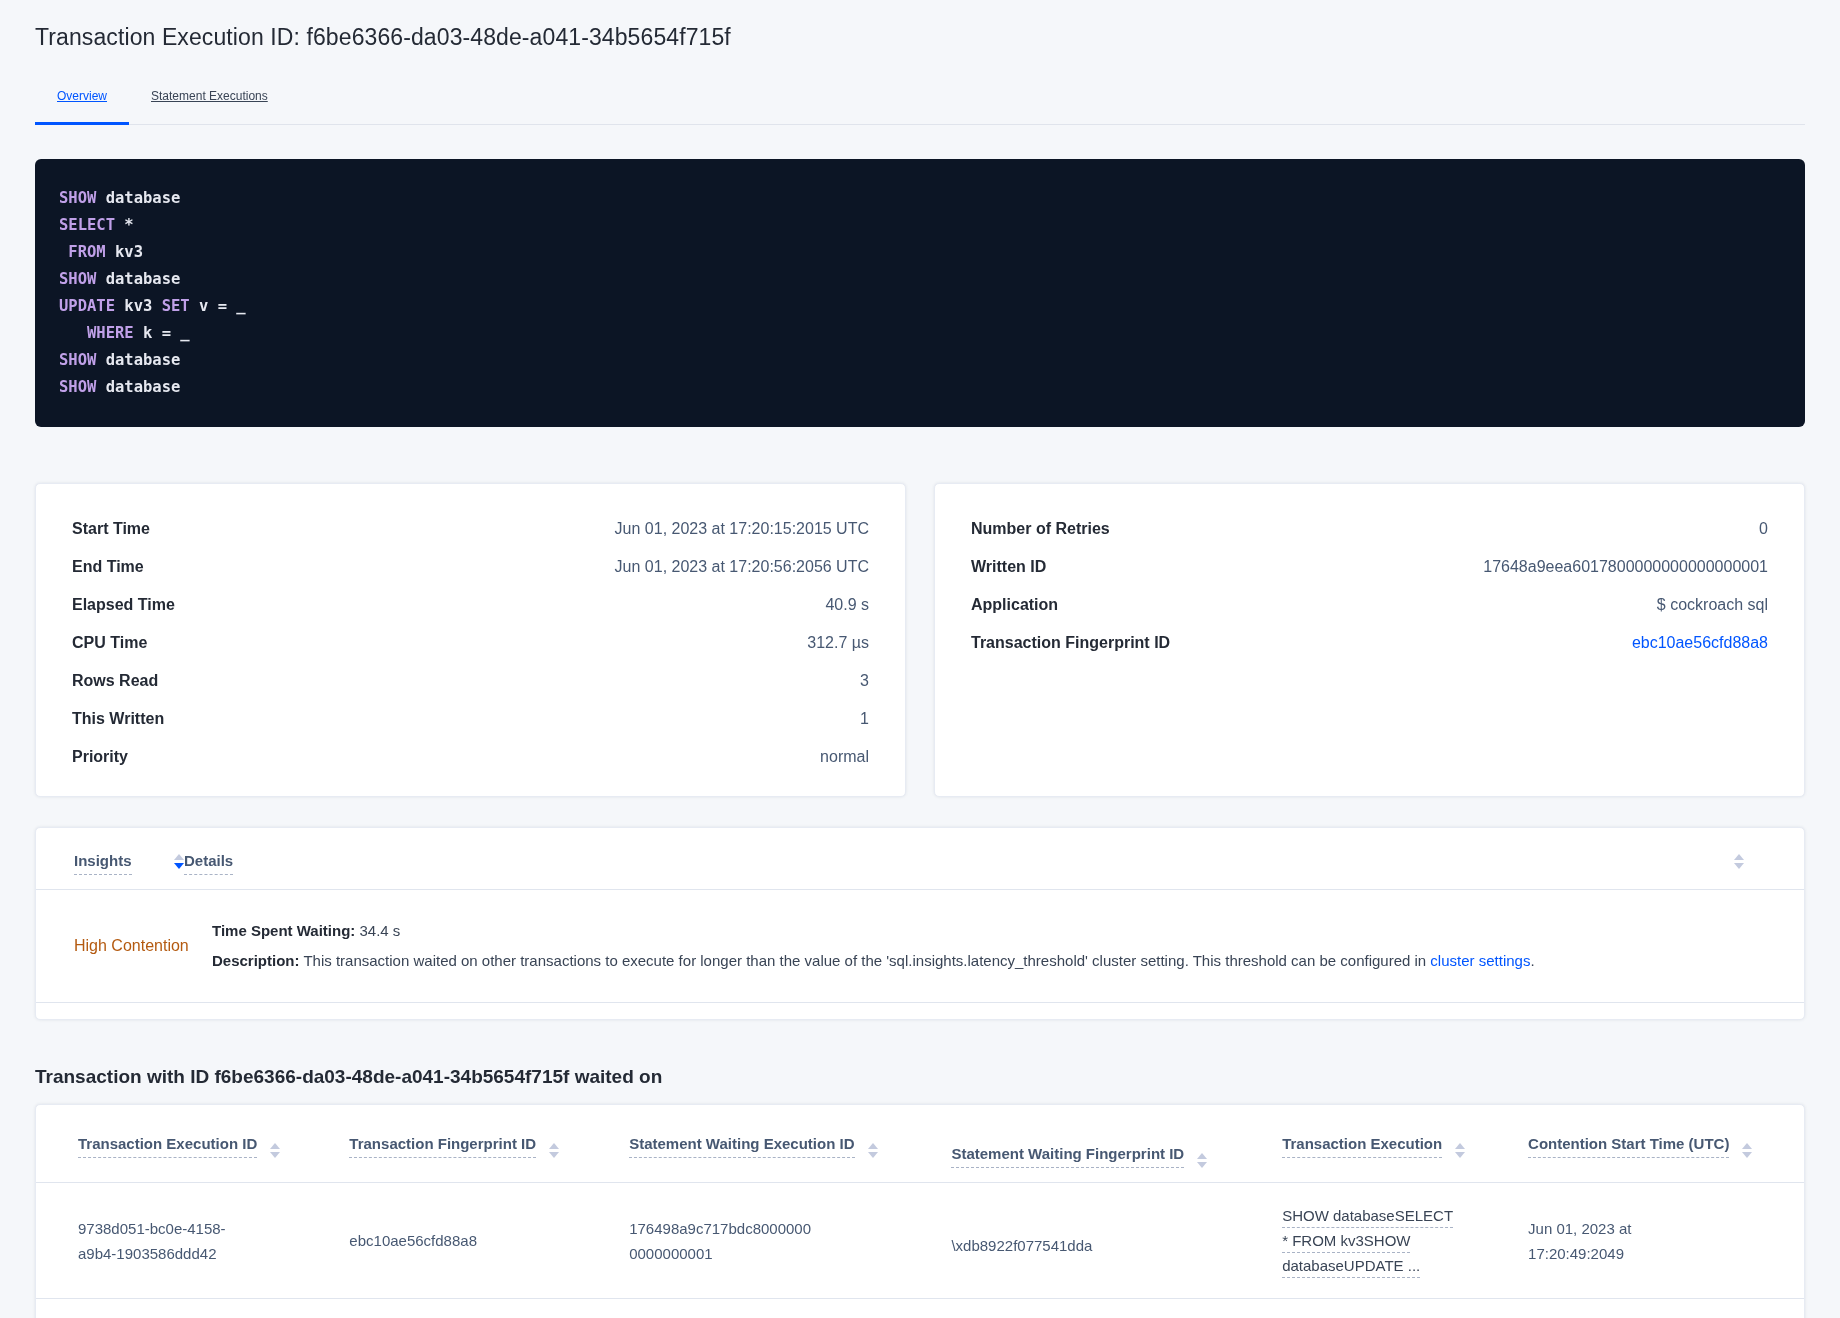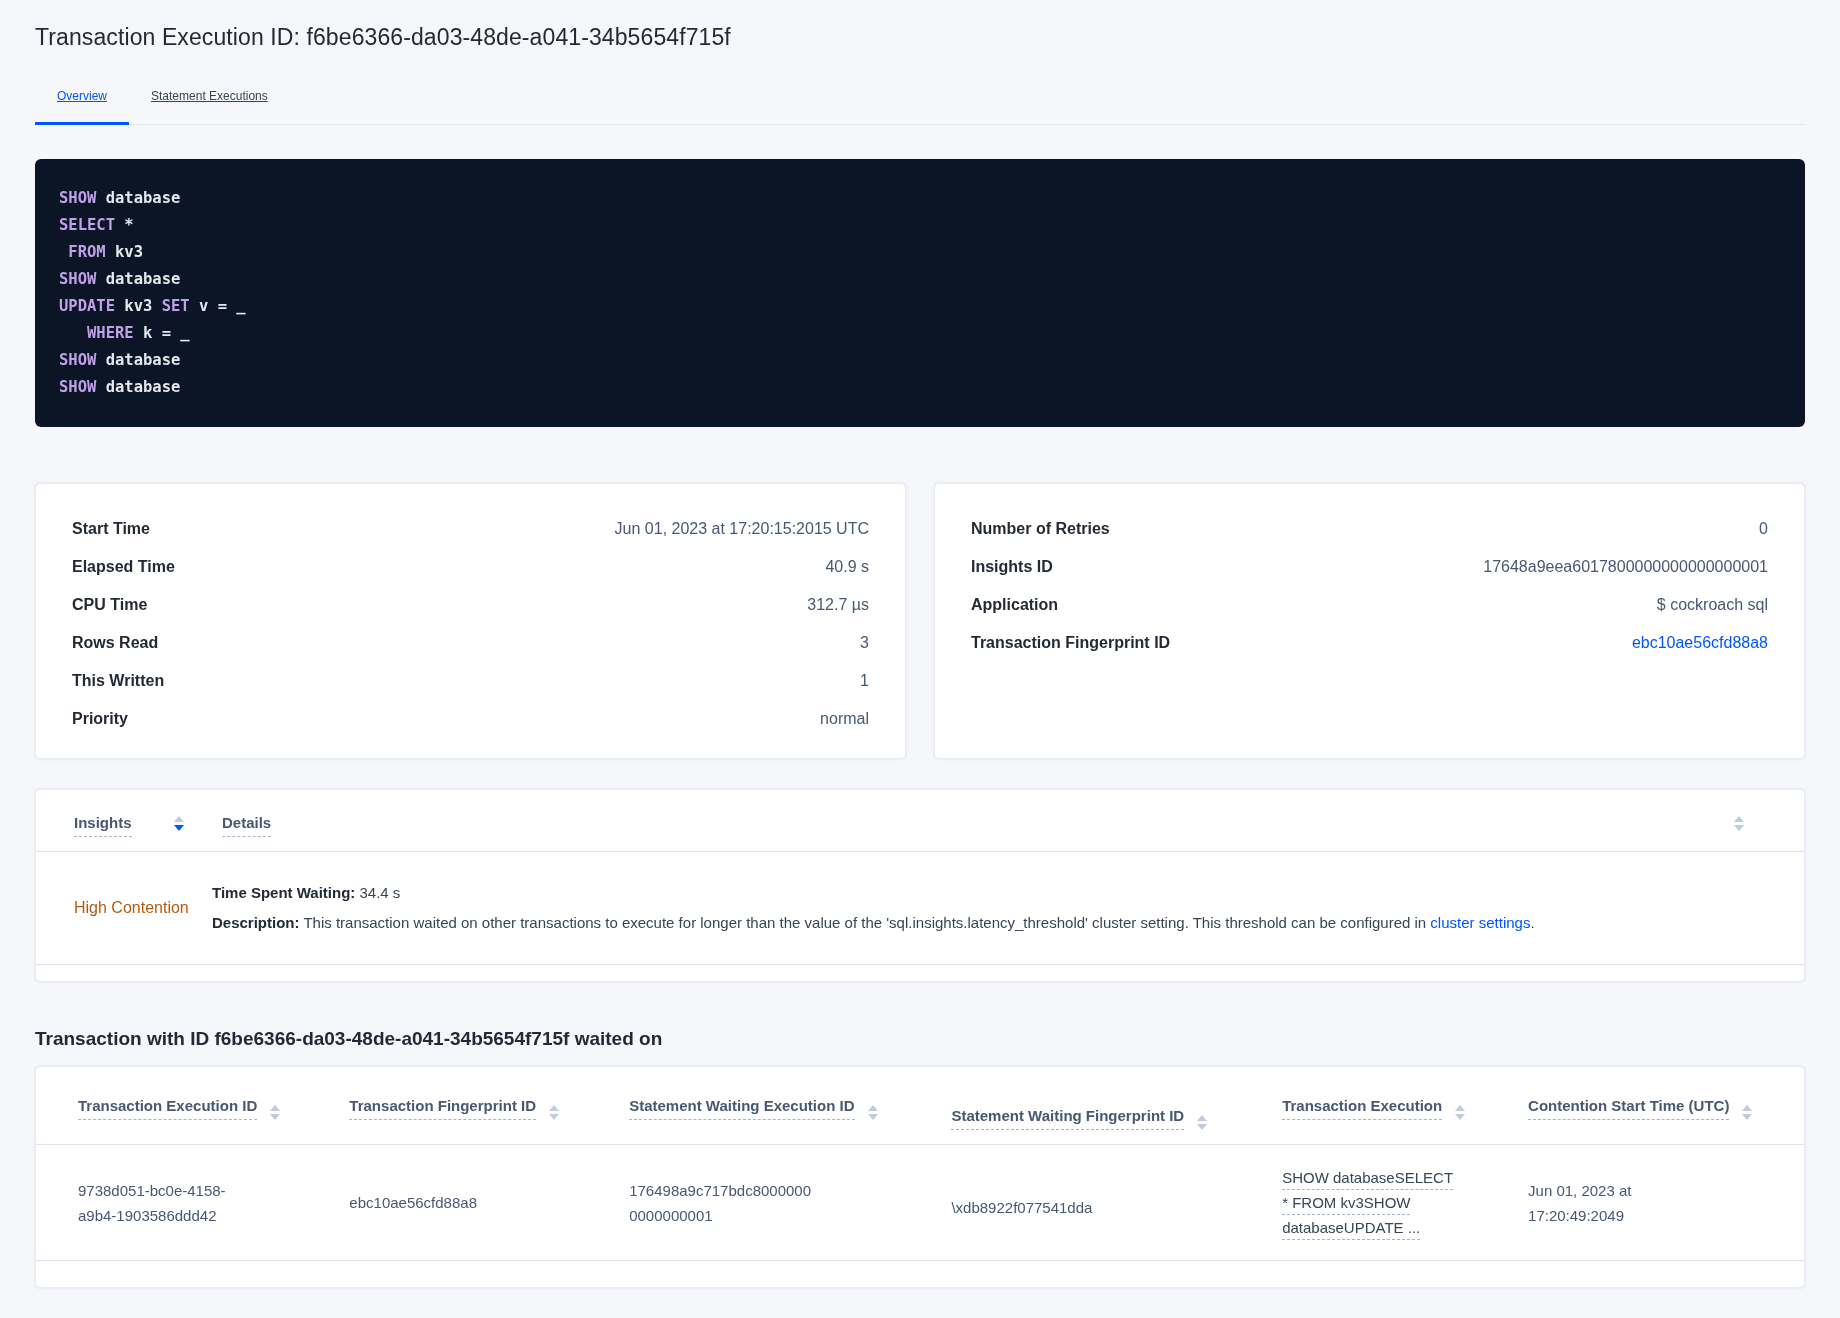--- a/index.html
+++ b/index.html
@@ -66,21 +66,21 @@
   }
   .sort.desc-active .tri-down { border-top-color: #0055ff; }
 
   
   .insights-card { margin-top: 30px; }
   .insights-head { display: flex; align-items: flex-start; padding: 24px 38px 14px 38px; }
   .th { font-size: 15px; font-weight: 700; color: #475872; }
   .th-label { border-bottom: 1px dashed #a9b3c6; padding-bottom: 5px; display: inline-block; cursor: pointer; }
   .insights-head .col-insights { width: 100px; }
   .insights-head .sort { margin-top: 2px; }
-  .insights-head .col-details { margin-left: 38px; }
+  .insights-head .col-details { }
   .insights-head .sort-right { margin-left: auto; margin-right: 22px; }
   .divider { height: 1px; background: #e0e5ee; }
   .insights-row { display: flex; padding: 26px 38px; align-items: center; }
   .insight-badge { width: 138px; flex: none; color: #b45a10; font-size: 16px; }
   .details-cell { flex: 1; font-size: 15px; line-height: 30px; color: #394455; }
   .details-cell b { color: #242a35; }
   .text-link { color: #0055ff; cursor: pointer; }
   .insights-bottom { height: 16px; }
 
   
@@ -126,20 +126,24 @@
   </div>
 
   <div class="summary-row">
 
     <div class="card info-card">
       <div class="info-row">
         <span class="info-label">Start Time</span>
         <span class="info-value">Jun 01, 2023 at 17:20:15:2015 UTC</span>
       </div>
       <div class="info-row">
+        <span class="info-label">End Time</span>
+        <span class="info-value">Jun 01, 2023 at 17:20:56:2056 UTC</span>
+      </div>
+      <div class="info-row">
         <span class="info-label">Elapsed Time</span>
         <span class="info-value">40.9 s</span>
       </div>
       <div class="info-row">
         <span class="info-label">CPU Time</span>
         <span class="info-value">312.7 µs</span>
       </div>
       <div class="info-row">
         <span class="info-label">Rows Read</span>
         <span class="info-value">3</span>
@@ -153,21 +157,21 @@
         <span class="info-value">normal</span>
       </div>
     </div>
 
     <div class="card info-card">
       <div class="info-row">
         <span class="info-label">Number of Retries</span>
         <span class="info-value">0</span>
       </div>
       <div class="info-row">
-        <span class="info-label">Insights ID</span>
+        <span class="info-label">Written ID</span>
         <span class="info-value">17648a9eea6017800000000000000001</span>
       </div>
       <div class="info-row">
         <span class="info-label">Application</span>
         <span class="info-value">$ cockroach sql</span>
       </div>
       <div class="info-row">
         <span class="info-label">Transaction Fingerprint ID</span>
         <span class="info-value link">ebc10ae56cfd88a8</span>
       </div>

